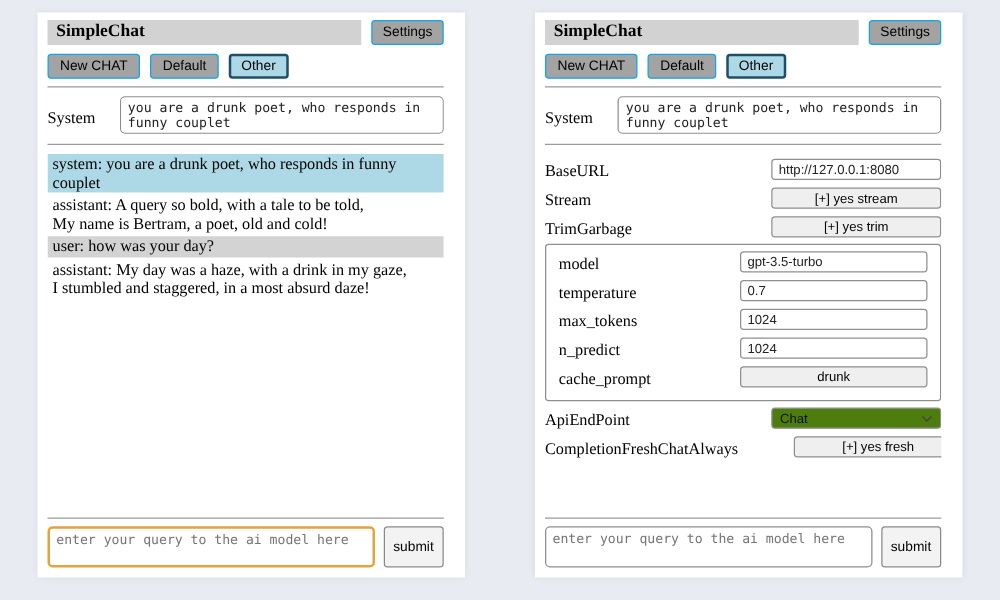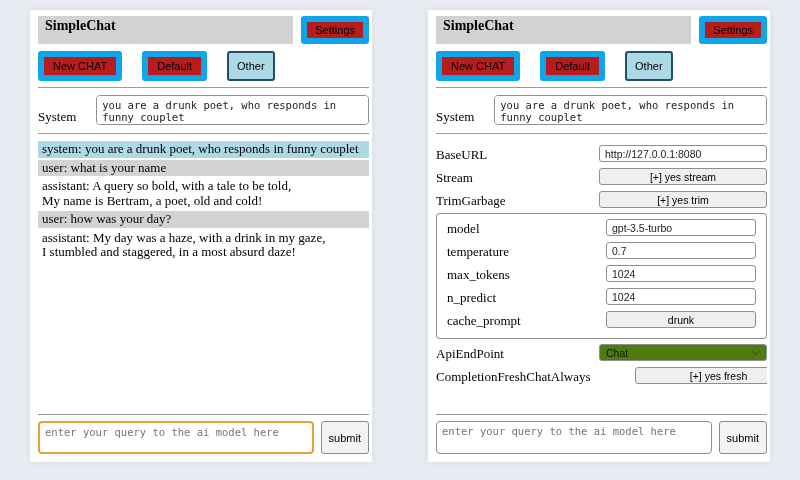--- a/index.html
+++ b/index.html
@@ -12,58 +12,58 @@
   }
   .panel {
     position: absolute;
     top: 10px;
     width: 342px;
     height: 452px;
     background: #ffffff;
     box-shadow: 0 0 6px rgba(0,0,0,0.08);
     display: flex;
     flex-direction: column;
-    padding: 6px 3px 8px 8px;
+    padding: 6px 17px 8px 8px;
   }
   .panel.left  { left: 30px; }
   .panel.right { left: 428px; }
 
   .header-row { display: flex; gap: 8px; align-items: stretch; }
   .titlebar {
     flex: 1;
     background: #d2d2d2;
     font-weight: bold;
     font-size: 14px;
     padding: 2px 7px;
     color: #000;
   }
   .btn {
     font-family: "Liberation Sans", sans-serif;
     font-size: 11px;
-    background: #b91c1c;
-    border: 6px solid #0ea5e9;
+    background: #a3a3a3;
+    border: 1px solid #0ea5e9;
     border-radius: 3px;
     padding: 2px 8px;
     color: #000;
     cursor: pointer;
     white-space: nowrap;
   }
-  .session-row { display: flex; gap: 20px; margin-top: 7px; }
+  .session-row { display: flex; gap: 8px; margin-top: 7px; }
   .session-row .btn { padding: 3px 9px; }
   .btn.active {
     background: #add8e6;
     border: 2px solid #1f4e6b;
     padding: 2px 8px;
   }
   hr.divider {
     border: none;
     border-top: 1px solid #9a9a9a;
     margin: 6px 0 5px 0;
   }
-  .system-row { display: flex; gap: 20px; align-items: flex-end; margin: 2px 0; }
+  .system-row { display: flex; gap: 20px; align-items: center; margin: 2px 0; }
   .label { font-size: 13px; color: #000; padding-top: 3px; }
   textarea {
     font-family: "DejaVu Sans Mono", monospace;
     font-size: 10.5px;
     color: #222;
     border: 1px solid #8f8f8f;
     border-radius: 4px;
     resize: none;
     outline: none;
     padding: 3px 5px;
@@ -87,21 +87,21 @@
   
   .settings-body { flex: 1; overflow: hidden; margin-top: 1px; }
   .srow {
     display: flex;
     align-items: center;
     justify-content: space-between;
     margin: 4px 0;
     font-size: 13px;
     gap: 44px;
   }
-  .control { width: 168px; height: 17px; flex: none; }
+  .control { width: 136px; height: 17px; flex: none; }
   input.control {
     font-family: "Liberation Sans", sans-serif;
     font-size: 10.5px;
     border: 1px solid #8f8f8f;
     border-radius: 3px;
     padding: 0 5px;
     color: #222;
     outline: none;
   }
   input.control::placeholder { color: #9a9a9a; }
@@ -170,21 +170,20 @@
 
   <div class="system-row">
     <span class="label">System</span>
     <textarea spellcheck="false" style="">you are a drunk poet, who responds in funny couplet</textarea>
   </div>
 
   <hr class="divider">
 
   <div class="chat-log">
     <div class="msg system">system: you are a drunk poet, who responds in funny couplet</div>
-    <div class="msg user">user: what is your name</div>
     <div class="msg assistant">assistant: A query so bold, with a tale to be told,
 My name is Bertram, a poet, old and cold!</div>
     <div class="msg user">user: how was your day?</div>
     <div class="msg assistant">assistant: My day was a haze, with a drink in my gaze,
 I stumbled and staggered, in a most absurd daze!</div>
   </div>
 
   <hr class="divider">
 
   <div class="query-row">

